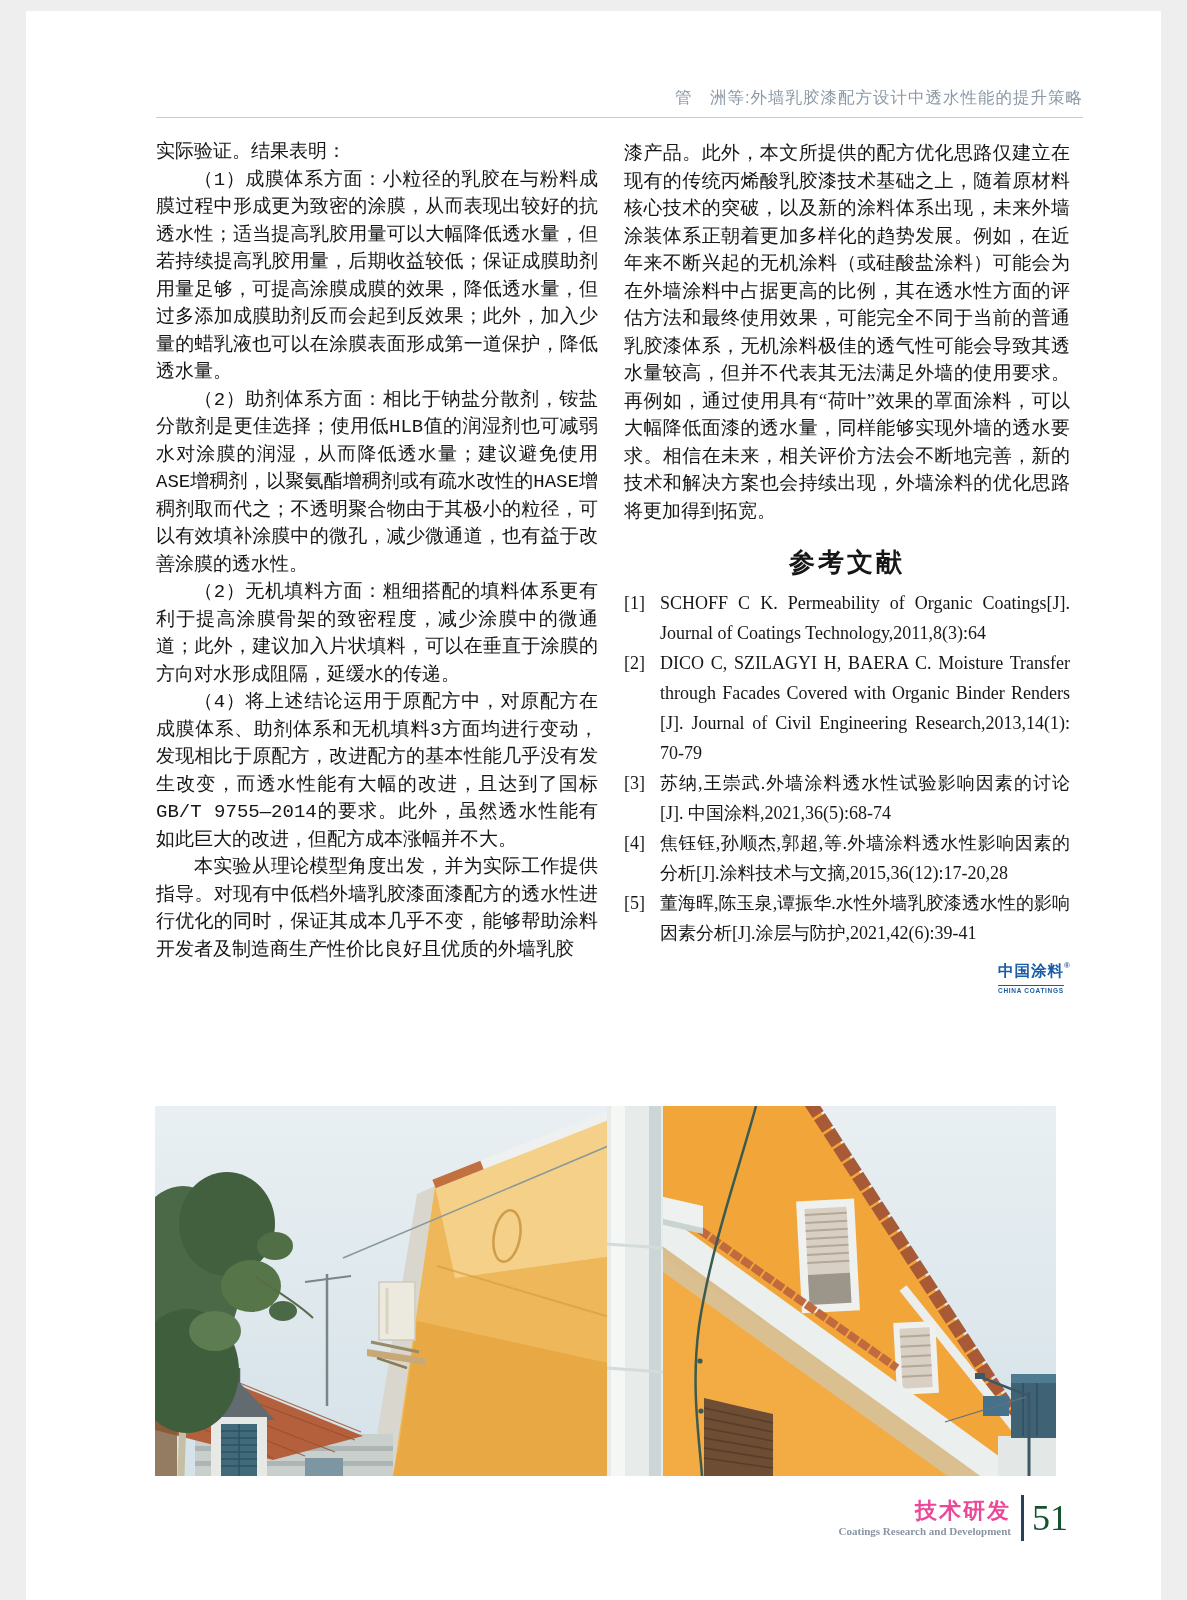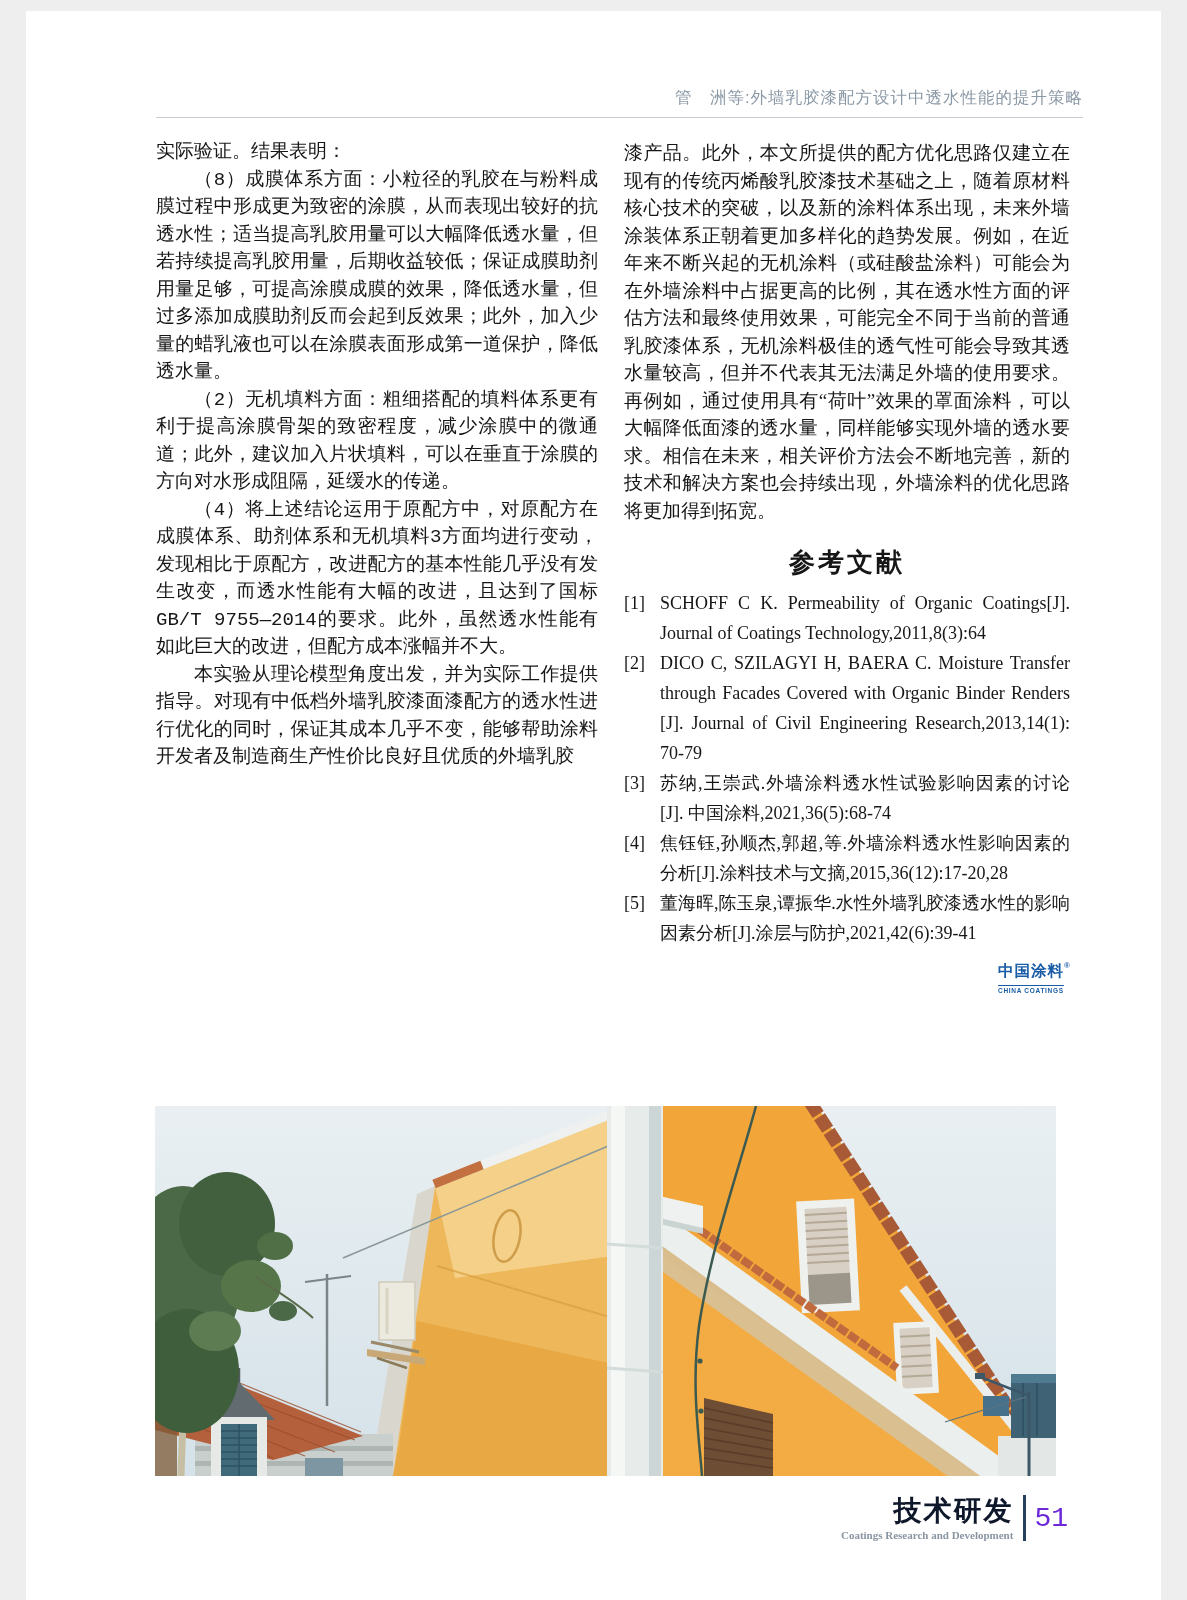--- a/index.html
+++ b/index.html
@@ -41,41 +41,42 @@
   .logo-reg{font-size:8px;vertical-align:top;}
   .logo-en{display:inline-block;font-size:6.5px;font-weight:bold;letter-spacing:0.7px;
     border-top:1px solid;padding-top:1.5px;margin-top:1px;}
   
   .footer{
     position:absolute;top:1484px;left:0px;width:1042px;
     display:flex;justify-content:flex-end;align-items:center;
   }
   .footer-labels{text-align:right;line-height:1.15;}
   .footer-cn{font-family:"Liberation Sans","DejaVu Sans",sans-serif;font-weight:bold;
-    font-size:28px;color:#0f172a;letter-spacing:2px;}
+    font-size:22px;color:#ec4899;letter-spacing:2px;}
   .footer-en{font-family:"Liberation Serif","DejaVu Serif",serif;font-weight:bold;
     font-size:11px;color:#8a95a2;margin-top:2px;}
   .footer-divider{width:3px;height:46px;background:#24405c;margin:0 8px 0 10px;}
-  .footer-page{font-family:Liberation Mono, monospace;
-    font-size:28px;color:#6d28d9;}
+  .footer-page{font-family:Liberation Serif, serif;
+    font-size:36px;color:#14532d;}
   
   .photo{position:absolute;left:129px;top:1095px;width:901px;height:370px;}
   .photo svg{display:block;}
 </style>
 </head>
 <body>
 
 <div id="page">
 
   <div class="running-title">管　洲等:外墙乳胶漆配方设计中透水性能的提升策略</div>
   <div class="header-rule"></div>
 
   <div class="col" id="col-left">
     <p>实际验证。结果表明：</p>
-    <p class="indent">（8）成膜体系方面：小粒径的乳胶在与粉料成膜过程中形成更为致密的涂膜，从而表现出较好的抗透水性；适当提高乳胶用量可以大幅降低透水量，但若持续提高乳胶用量，后期收益较低；保证成膜助剂用量足够，可提高涂膜成膜的效果，降低透水量，但过多添加成膜助剂反而会起到反效果；此外，加入少量的蜡乳液也可以在涂膜表面形成第一道保护，降低透水量。</p>
+    <p class="indent">（1）成膜体系方面：小粒径的乳胶在与粉料成膜过程中形成更为致密的涂膜，从而表现出较好的抗透水性；适当提高乳胶用量可以大幅降低透水量，但若持续提高乳胶用量，后期收益较低；保证成膜助剂用量足够，可提高涂膜成膜的效果，降低透水量，但过多添加成膜助剂反而会起到反效果；此外，加入少量的蜡乳液也可以在涂膜表面形成第一道保护，降低透水量。</p>
+    <p class="indent">（2）助剂体系方面：相比于钠盐分散剂，铵盐分散剂是更佳选择；使用低HLB值的润湿剂也可减弱水对涂膜的润湿，从而降低透水量；建议避免使用ASE增稠剂，以聚氨酯增稠剂或有疏水改性的HASE增稠剂取而代之；不透明聚合物由于其极小的粒径，可以有效填补涂膜中的微孔，减少微通道，也有益于改善涂膜的透水性。</p>
     <p class="indent">（2）无机填料方面：粗细搭配的填料体系更有利于提高涂膜骨架的致密程度，减少涂膜中的微通道；此外，建议加入片状填料，可以在垂直于涂膜的方向对水形成阻隔，延缓水的传递。</p>
     <p class="indent">（4）将上述结论运用于原配方中，对原配方在成膜体系、助剂体系和无机填料3方面均进行变动，发现相比于原配方，改进配方的基本性能几乎没有发生改变，而透水性能有大幅的改进，且达到了国标GB/T 9755—2014的要求。此外，虽然透水性能有如此巨大的改进，但配方成本涨幅并不大。</p>
     <p class="indent">本实验从理论模型角度出发，并为实际工作提供指导。对现有中低档外墙乳胶漆面漆配方的透水性进行优化的同时，保证其成本几乎不变，能够帮助涂料开发者及制造商生产性价比良好且优质的外墙乳胶</p>
   </div>
 
   <div class="col" id="col-right">
     <p>漆产品。此外，本文所提供的配方优化思路仅建立在现有的传统丙烯酸乳胶漆技术基础之上，随着原材料核心技术的突破，以及新的涂料体系出现，未来外墙涂装体系正朝着更加多样化的趋势发展。例如，在近年来不断兴起的无机涂料（或硅酸盐涂料）可能会为在外墙涂料中占据更高的比例，其在透水性方面的评估方法和最终使用效果，可能完全不同于当前的普通乳胶漆体系，无机涂料极佳的透气性可能会导致其透水量较高，但并不代表其无法满足外墙的使用要求。再例如，通过使用具有“荷叶”效果的罩面涂料，可以大幅降低面漆的透水量，同样能够实现外墙的透水要求。相信在未来，相关评价方法会不断地完善，新的技术和解决方案也会持续出现，外墙涂料的优化思路将更加得到拓宽。</p>
     <p class="refs-title">参考文献</p>
     <div class="ref">
       <span class="num">[1]</span>

